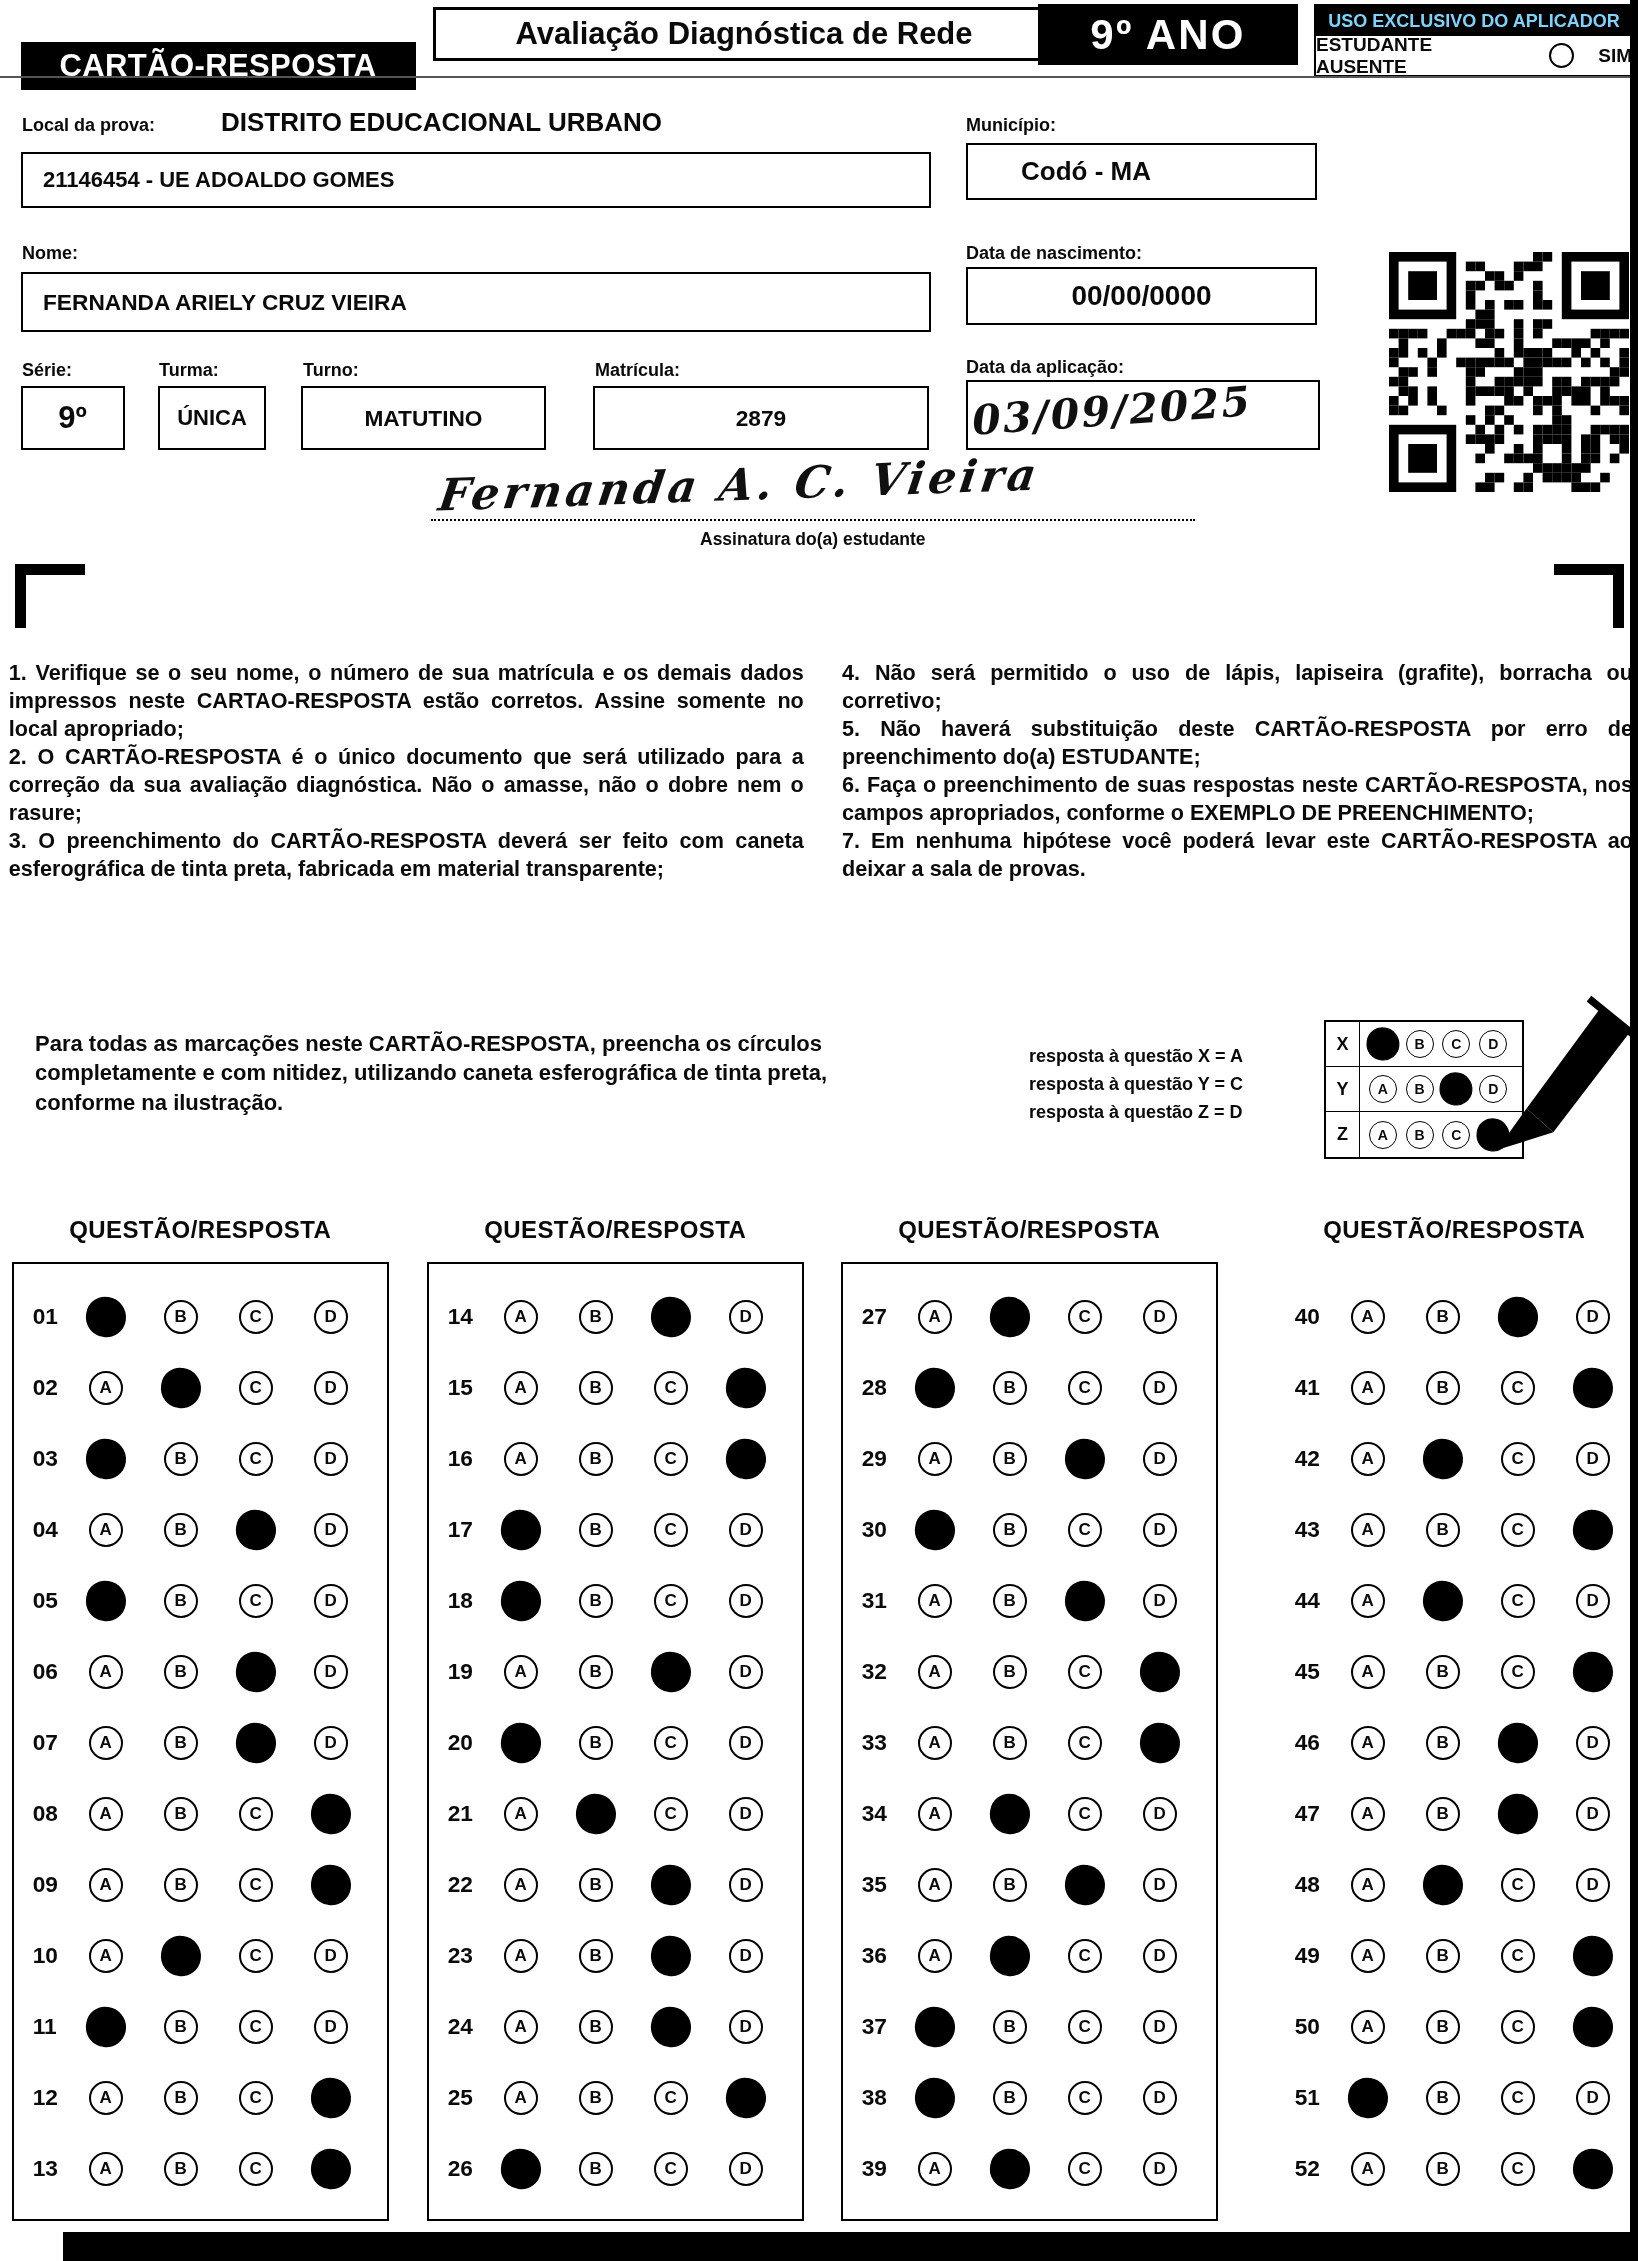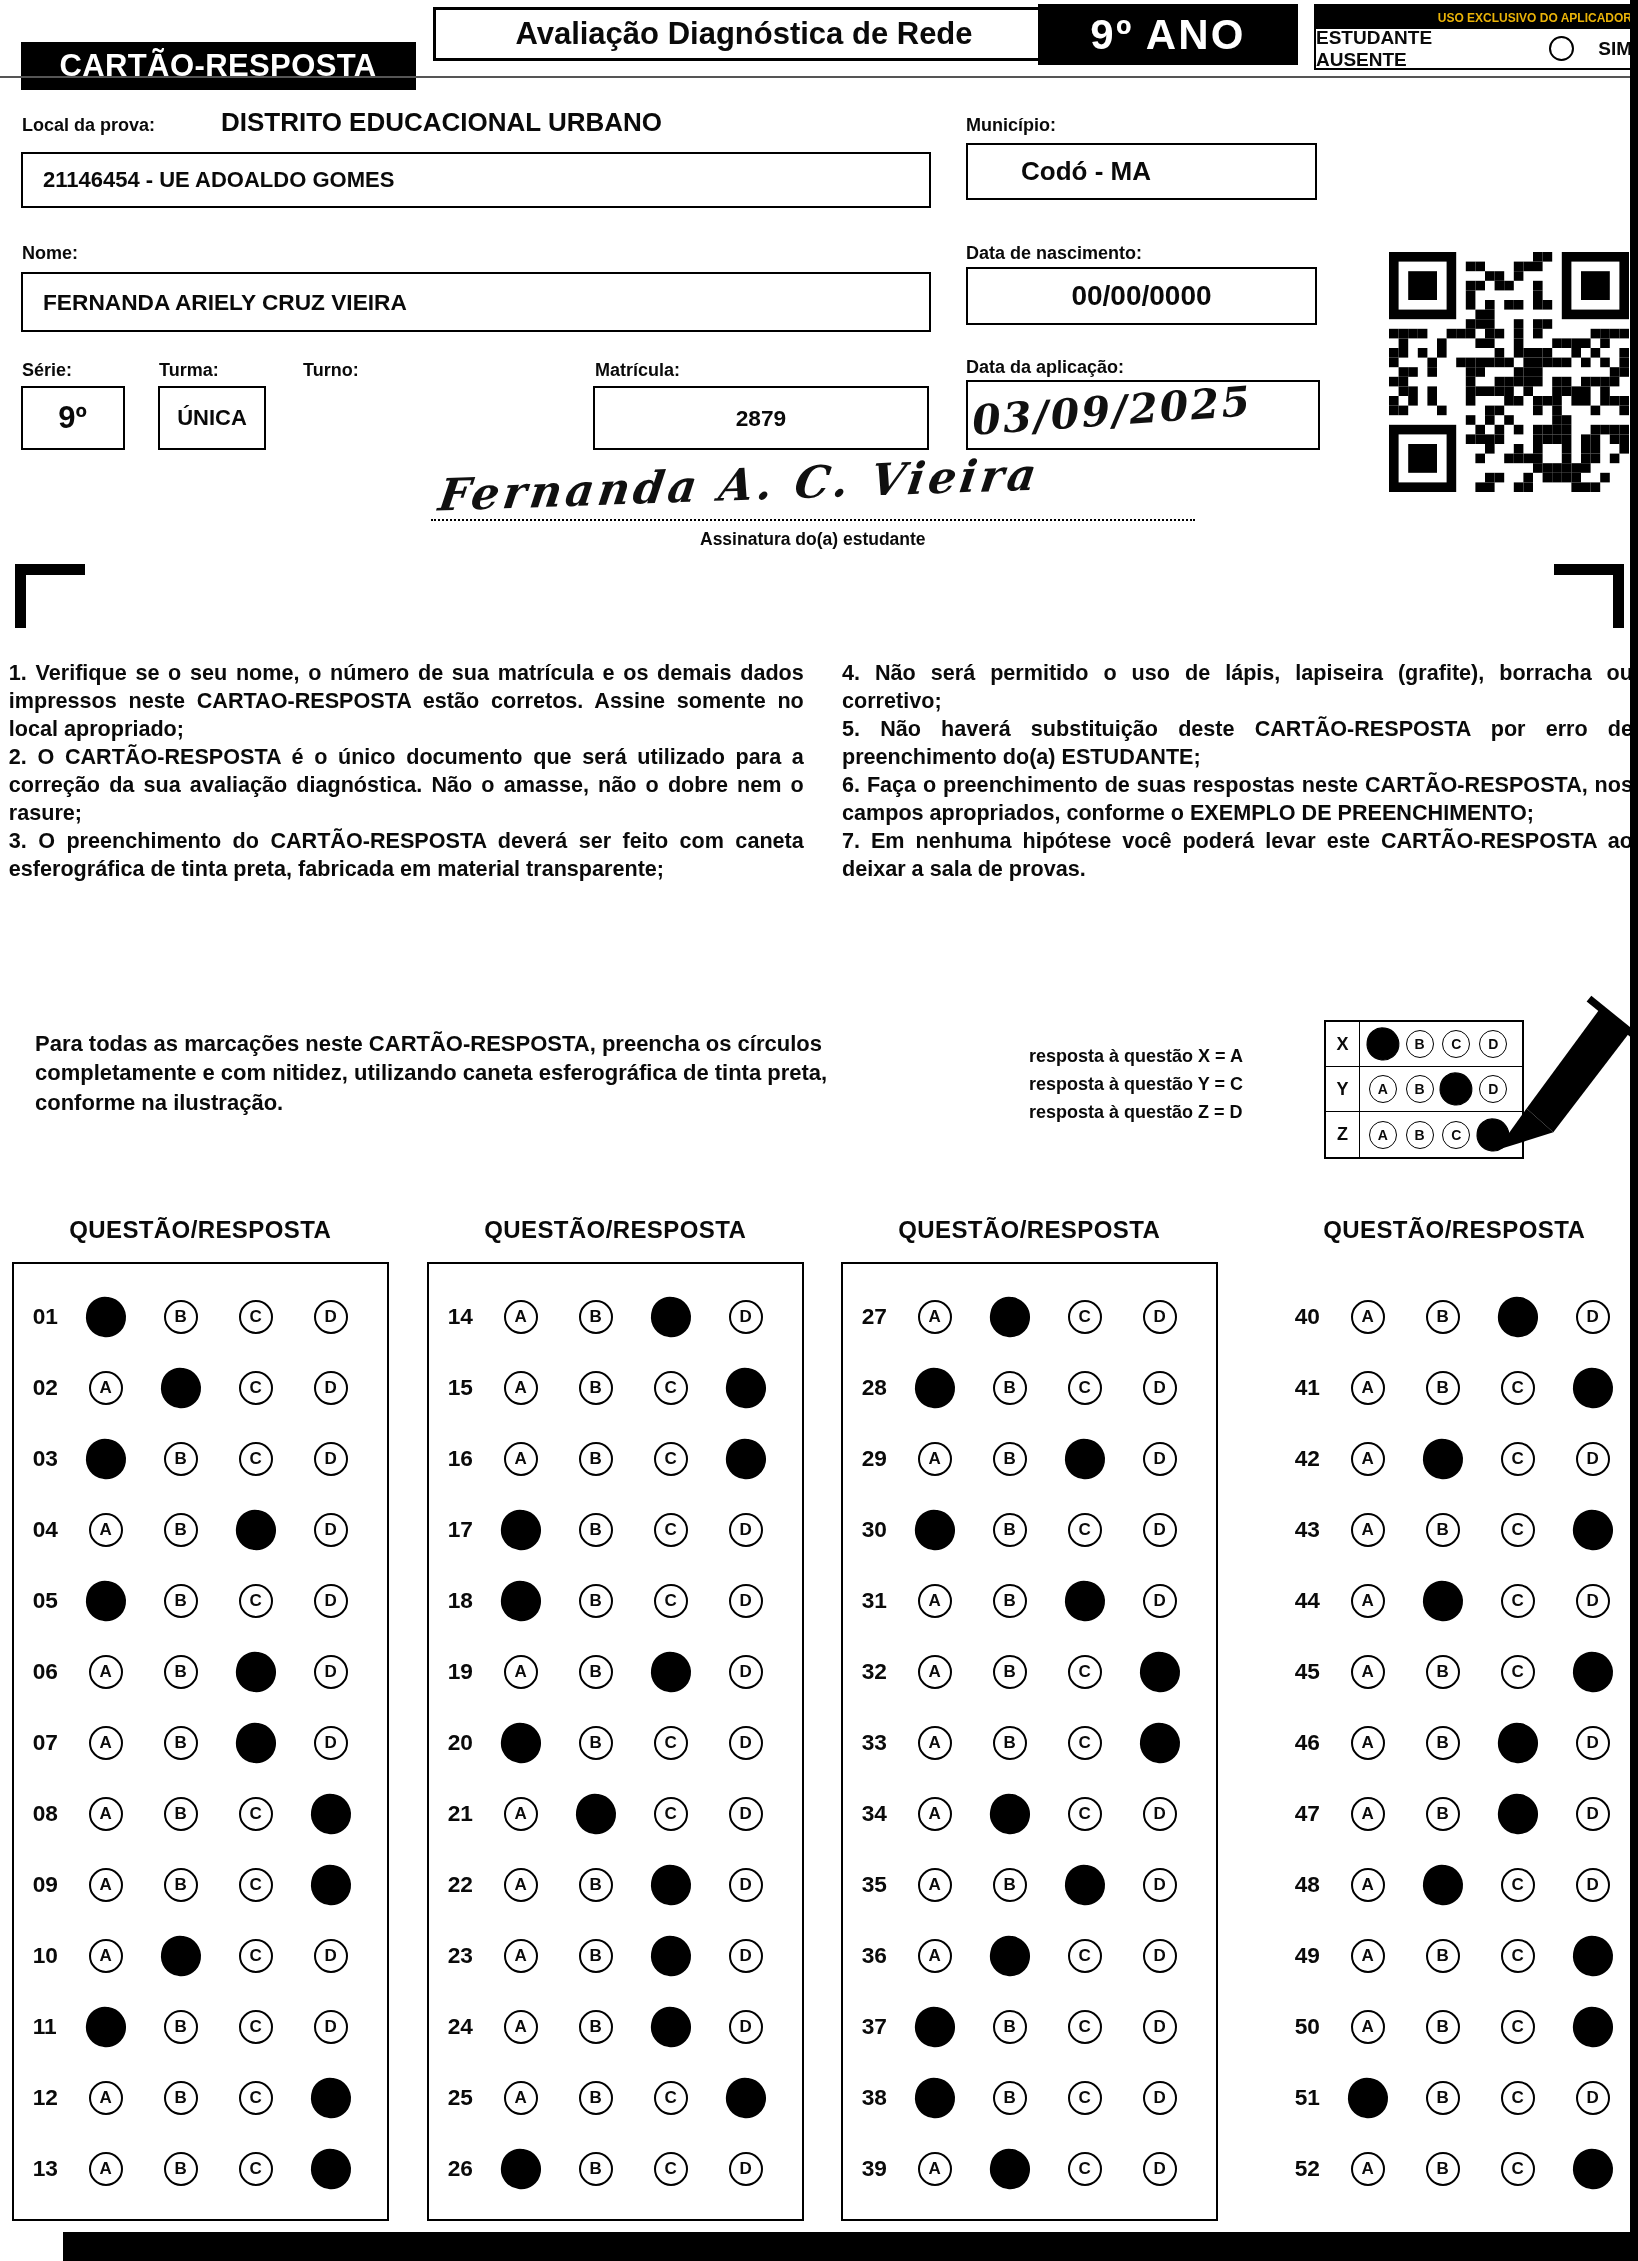--- a/index.html
+++ b/index.html
@@ -10,21 +10,21 @@
   }
   .abs { position:absolute; }
   .blackbox { background:#000; color:#fff; display:flex; align-items:center; justify-content:center; font-weight:bold; }
   .borderbox { border:2.9px solid #000; background:#fff; display:flex; align-items:center; font-weight:bold; }
 
   
   .h-card  { left:20.5px;  top:10.2px; width:395px; height:48px; font-size:31px; letter-spacing:0.4px;margin-top:32px; }
   .h-exam  { left:433px; top:7.3px; width:622px; height:54px; border:3.7px solid #000; justify-content:center; font-size:31px; }
   .h-grade { left:1038px; top:4.4px; width:260px; height:61px; font-size:42px; letter-spacing:2.2px; }
   .h-right { left:1314px; top:4.4px; width:320px; border:2.2px solid #000; background:#fff; }
-  .h-right-bar { background:#000; color:#eab308; font-weight:bold; font-size:12px; text-align:right; padding:4.4px 0; }
+  .h-right-bar { background:#000; color:#7dd3fc; font-weight:bold; font-size:18px; text-align:center; padding:4.4px 0; }
   .h-right-box { display:flex; align-items:center; justify-content:center; gap:24px; height:39px; font-weight:bold; font-size:19px; }
   .sim-circle { width:25px; height:25px; border:2.2px solid #000; border-radius:50%; flex:0 0 auto; }
   .hr-top { left:0; top:76px; width:1639px; height:1.5px; background:#555; }
 
   
   .flabel { position:absolute; font-weight:bold; font-size:18px; white-space:nowrap; }
   .fvalue-box { position:absolute; border:2.9px solid #000; background:#fff; display:flex; align-items:center; font-weight:bold; }
   .big-district { position:absolute; font-weight:bold; font-size:26px; }
   .center { justify-content:center; }
   .padL { padding-left:20.5px; }
@@ -340,20 +340,21 @@
   <div class="fvalue-box center" style="left:966px; top:267px; width:351px; height:58px; font-size:28px;">00/00/0000</div>
 
   <div class="flabel" style="left:22px; top:360px;">Série:</div>
   <div class="flabel" style="left:159px; top:360px;">Turma:</div>
   <div class="flabel" style="left:303px; top:360px;">Turno:</div>
   <div class="flabel" style="left:595px; top:360px;">Matrícula:</div>
   <div class="flabel" style="left:966px; top:357px;">Data da aplicação:</div>
 
   <div class="fvalue-box center" style="left:20.5px; top:386px; width:104px; height:64px; font-size:31px;">9º</div>
   <div class="fvalue-box center" style="left:158px; top:386px; width:108px; height:64px; font-size:22px;">ÚNICA</div>
+  <div class="fvalue-box center" style="left:301px; top:386px; width:245px; height:64px; font-size:22.7px;">MATUTINO</div>
   <div class="fvalue-box center" style="left:593px; top:386px; width:336px; height:64px; font-size:22.7px;">2879</div>
   <div class="fvalue-box" style="left:966px; top:380px; width:354px; height:70px; border-width:2.2px;"></div>
   <div class="handwrite aplic-hand">03/09/2025</div>
 
   <div class="sig-line"></div>
   <div class="handwrite sig-hand">Fernanda A. C. Vieira</div>
   <div class="sig-label">Assinatura do(a) estudante</div>
 
   <div class="corner l"></div>
   <div class="corner r"></div>

